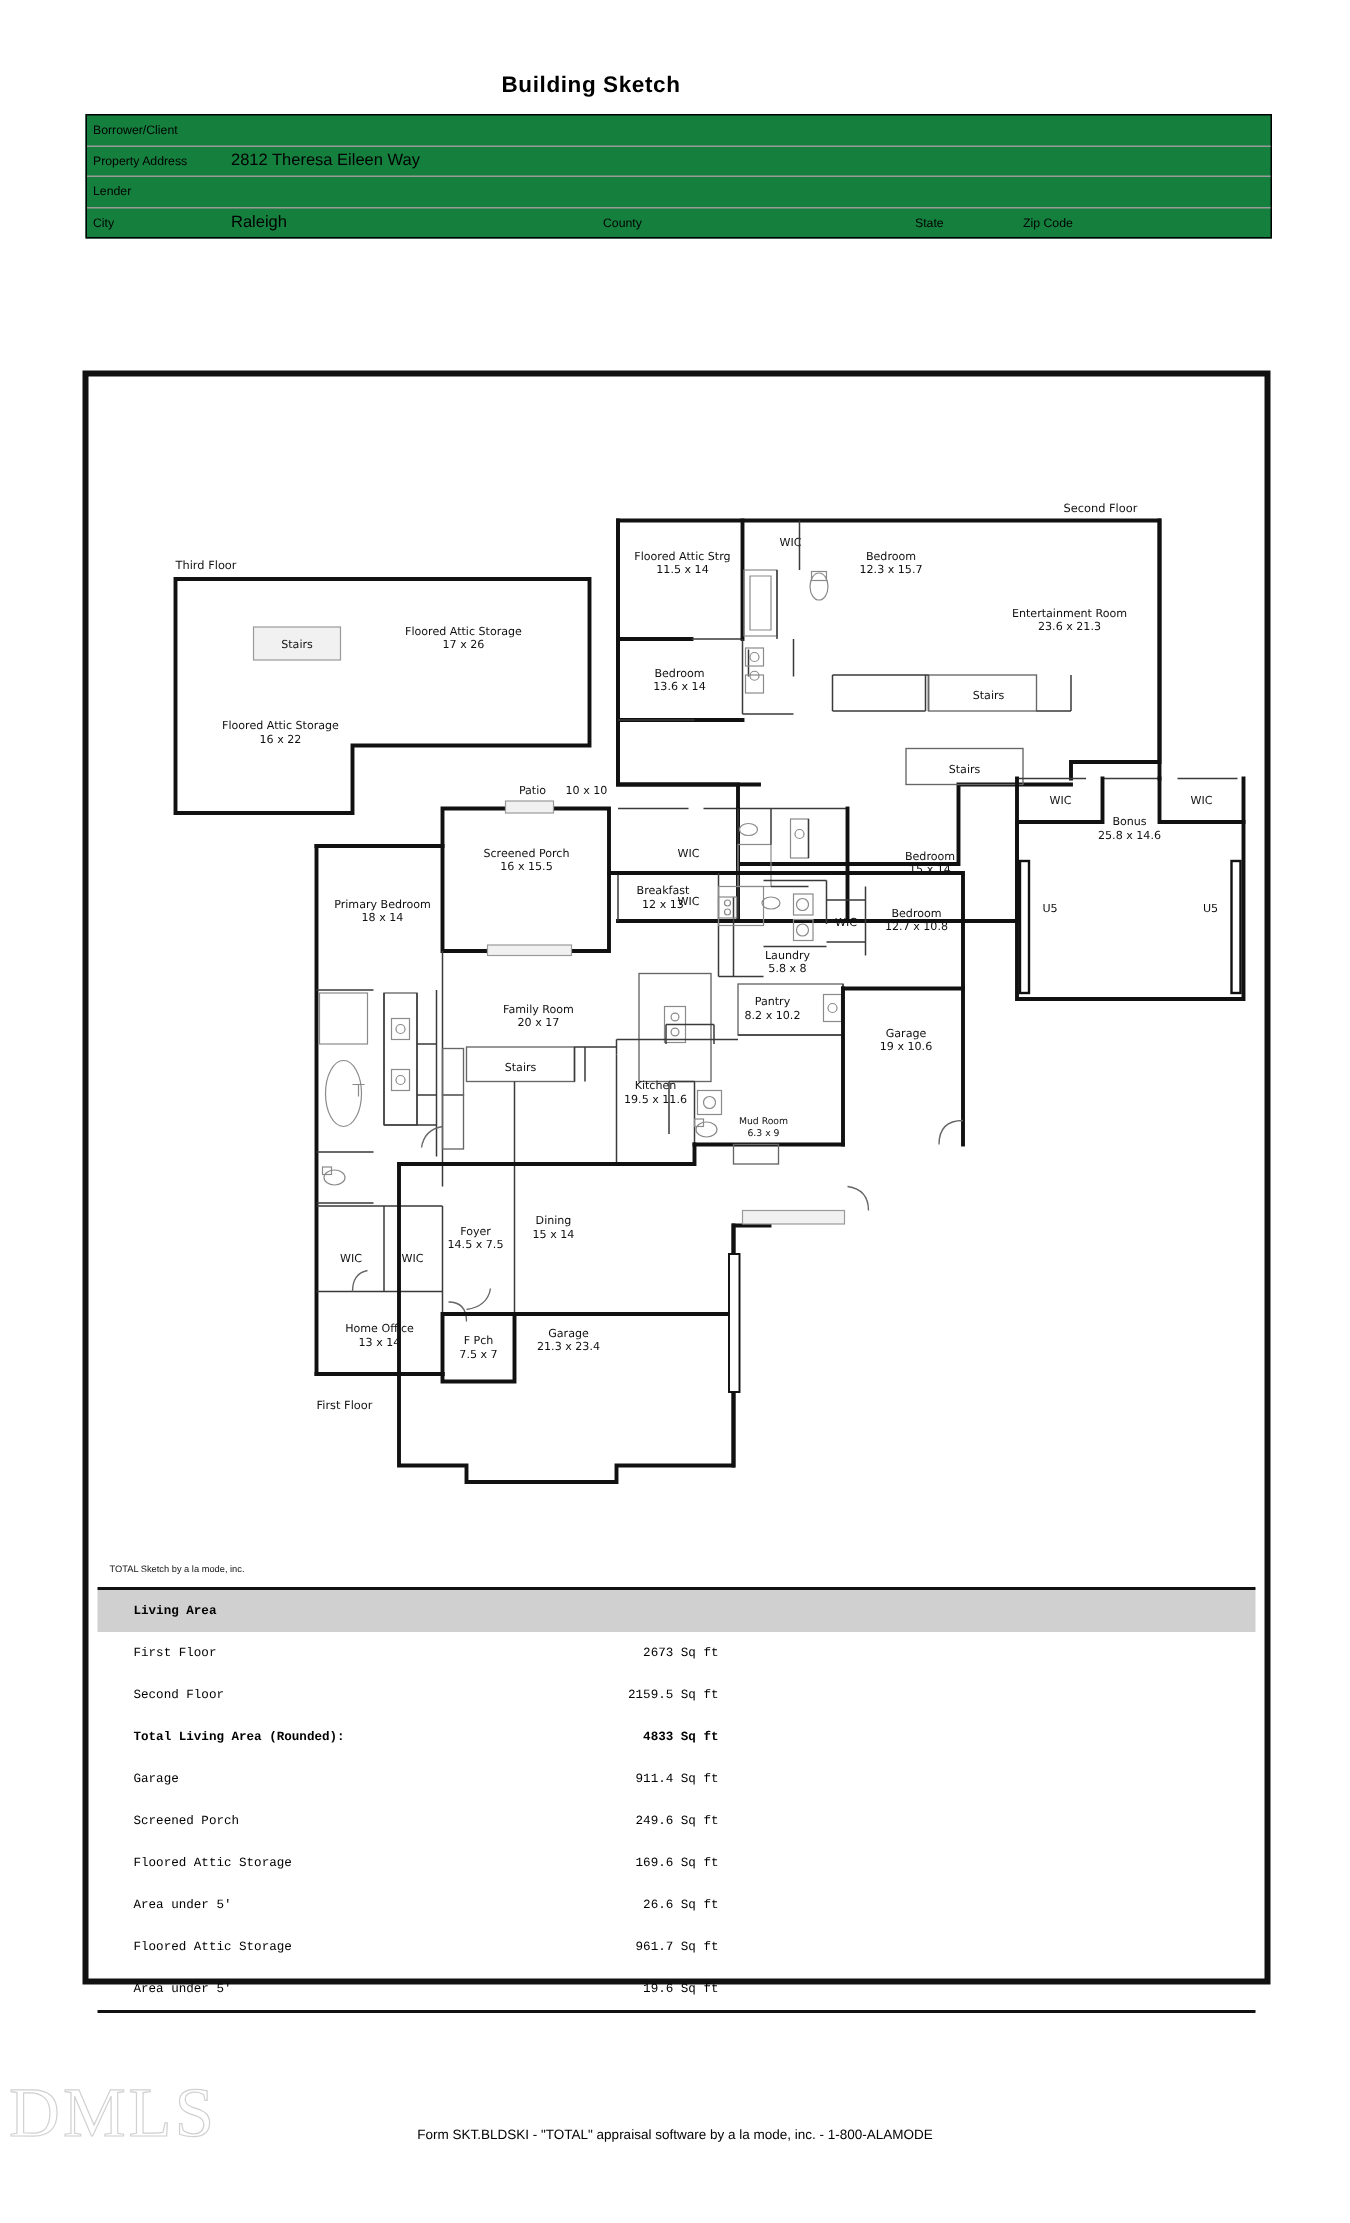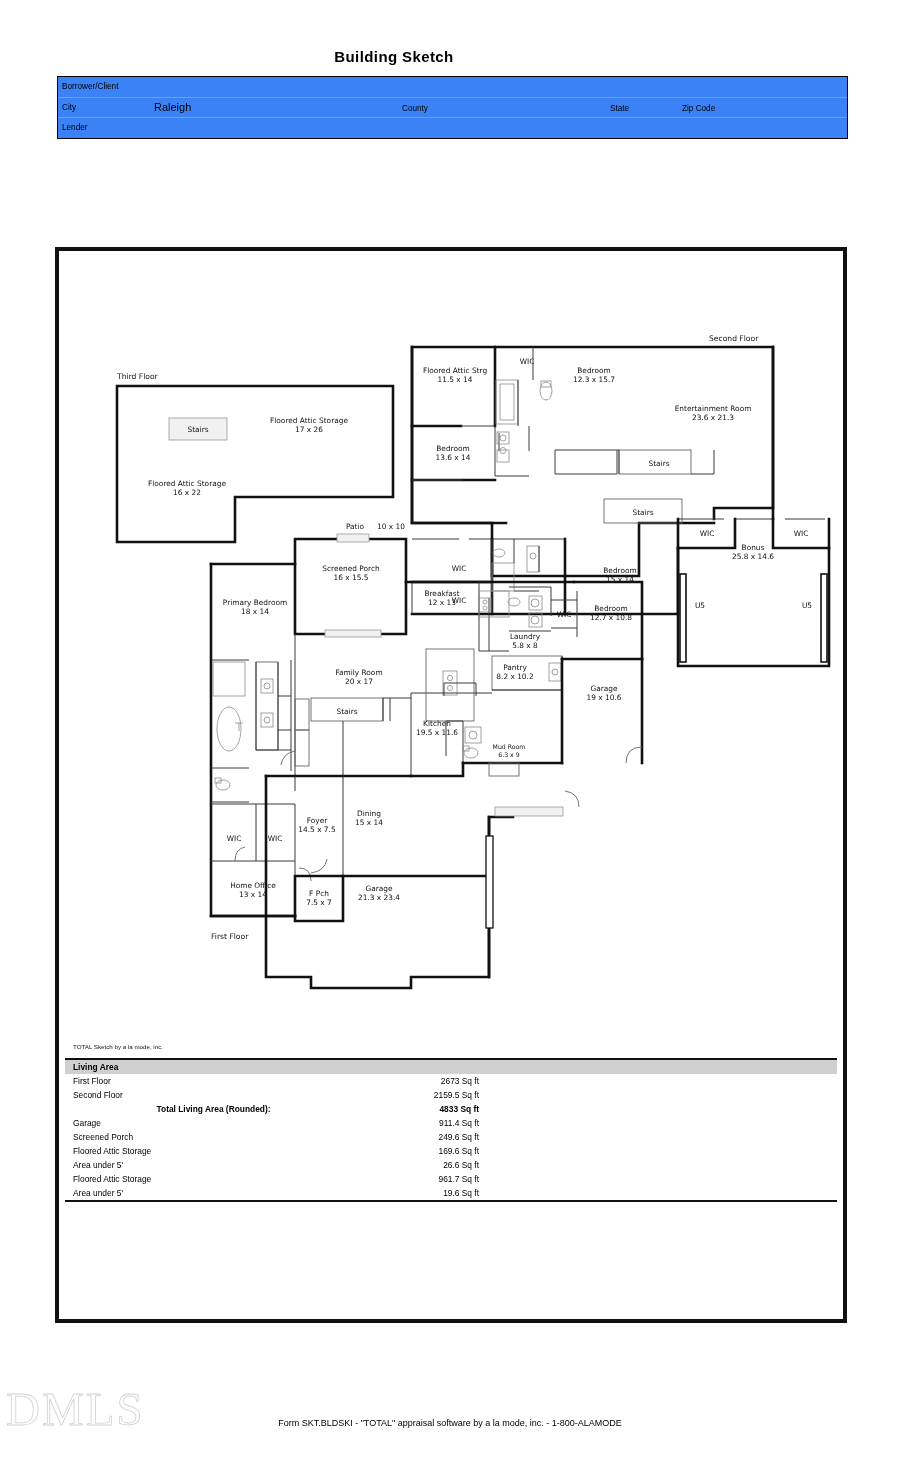--- a/index.html
+++ b/index.html
@@ -13,21 +13,21 @@
 
   
   #doc-title{
     position:absolute;left:0;top:48px;width:788px;text-align:center;
     font-size:15px;font-weight:bold;letter-spacing:.4px;
   }
 
   
   #hdr{
     position:absolute;left:57px;top:76px;width:789px;
-    border:1.4px solid #000;border-collapse:collapse;background:#3b82f6;
+    border:1.4px solid #000;border-collapse:collapse;background:#15803d;
   }
   #hdr table{border-collapse:collapse;width:100%;}
   #hdr td{
     font-size:8.2px;padding:0 0 0 4px;height:19.5px;vertical-align:middle;
     border-bottom:0.7px solid #9a9a9a;white-space:nowrap;
   }
   #hdr tr:last-child td{border-bottom:none;}
   #hdr td.lbl{width:86px;}
   #hdr td.val{font-size:11px;padding-left:6px;}
   .cellpair{display:flex;align-items:center;}
@@ -45,23 +45,23 @@
   }
   #summary-heading{
     position:absolute;left:0;top:812px;width:784px;text-align:center;
     font-size:9.2px;font-weight:bold;
   }
   #calc{
     position:absolute;left:6px;top:807px;width:772px;
     border-top:2.6px solid #111;border-bottom:2.6px solid #111;
   }
   #calc table{border-collapse:collapse;width:100%;font-size:8.4px;}
-  #calc td{padding:0 0 0 8px;height:14px;vertical-align:middle;line-height:12.8px;}
+  #calc td{padding:0 0 0 24px;height:28px;vertical-align:middle;line-height:12.8px;font-family:Liberation Mono, monospace;}
   #calc tr.section td{background:#d0d0d0;font-weight:bold;}
-  #calc tr.total td{font-weight:bold;text-align:right;}
+  #calc tr.total td{font-weight:bold;}
   #calc td.amt{width:400px;text-align:right;padding-right:358px;}
   #calc td.lbl{width:372px;}
 
   
   #watermark{
     position:absolute;left:6px;top:1382px;font-size:47px;letter-spacing:2px;
     color:#fff;-webkit-text-stroke:0.8px #cfcfcf;font-family:Liberation Serif, serif;
     opacity:.95;user-select:none;
   }
   #footer{
@@ -90,31 +90,35 @@
       <tbody>
           <tr>
         <td colspan="2">
           <span class="cellpair">
             <span class="k">Borrower/Client</span>
             <span class="v"></span>
           </span>
         </td>
       </tr>
       <tr>
-        <td class="lbl">City</td>
-        <td class="val">
-          <span style="display:inline-block;width:248px;">Raleigh</span><span style="font-size:8.2px;display:inline-block;width:208px;">County</span><span style="font-size:8.2px;display:inline-block;width:72px;">State</span><span style="font-size:8.2px;display:inline-block;">Zip Code</span>
-        </td>
+        <td class="lbl">Property Address</td>
+        <td class="val">2812 Theresa Eileen Way</td>
       </tr>
       <tr>
         <td colspan="2">
           <span class="cellpair">
             <span class="k">Lender</span>
             <span class="v"></span>
           </span>
+        </td>
+      </tr>
+      <tr>
+        <td class="lbl">City</td>
+        <td class="val">
+          <span style="display:inline-block;width:248px;">Raleigh</span><span style="font-size:8.2px;display:inline-block;width:208px;">County</span><span style="font-size:8.2px;display:inline-block;width:72px;">State</span><span style="font-size:8.2px;display:inline-block;">Zip Code</span>
         </td>
       </tr>
     </tbody>
       </table>
   </div>
 
   <div id="frame">
 
     <svg id="sketch" viewBox="0 0 784 1068">
 

